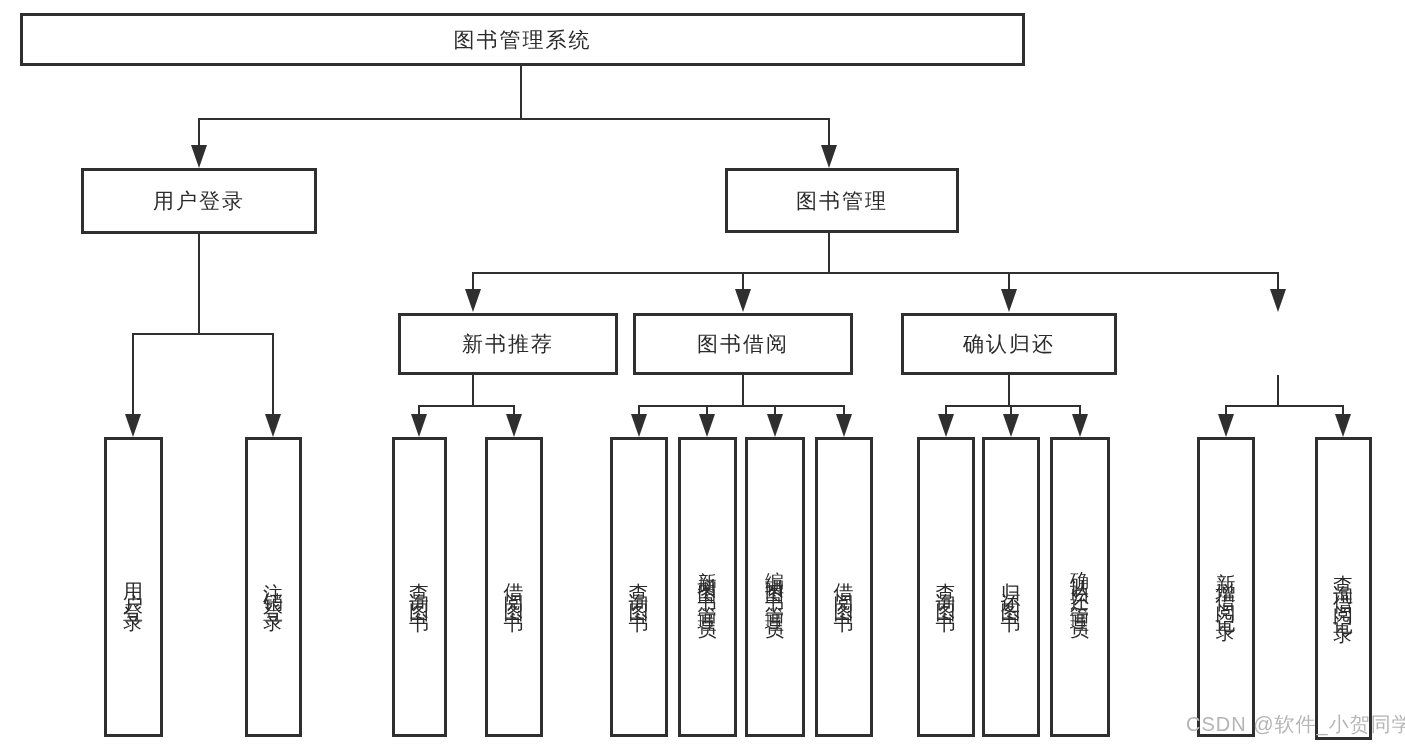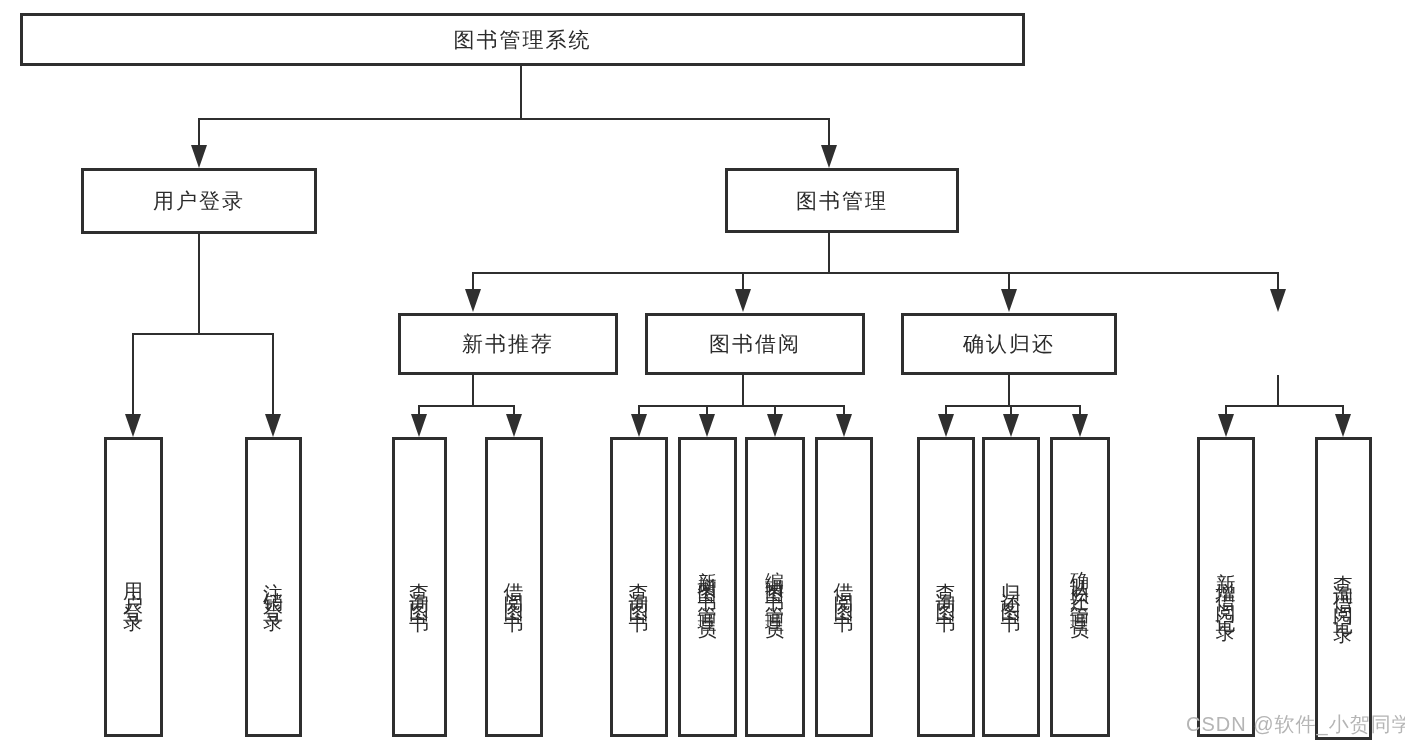--- a/index.html
+++ b/index.html
@@ -114,21 +114,21 @@
   <div class="vline" style="left:742px; top:272px; height:20px;"></div>
   <div class="arrow-down" style="left:735px; top:289px;"></div>
   <div class="vline" style="left:1008px; top:272px; height:20px;"></div>
   <div class="arrow-down" style="left:1001px; top:289px;"></div>
   <div class="vline" style="left:1277px; top:272px; height:20px;"></div>
   <div class="arrow-down" style="left:1270px; top:289px;"></div>
 
   <div class="hbox" style="left:366px; top:313px; width:220px; height:62px;margin-left:32px;">
     <span>新书推荐</span>
   </div>
-  <div class="hbox" style="left:633px; top:313px; width:220px; height:62px;margin-left:12px;">
+  <div class="hbox" style="left:633px; top:313px; width:220px; height:62px;">
     <span>图书借阅</span>
   </div>
   <div class="hbox" style="left:901px; top:313px; width:216px; height:62px;">
     <span>确认归还</span>
   </div>
 
   <div class="vline" style="left:472px; top:375px; height:30px;"></div>
   <div class="vline" style="left:742px; top:375px; height:30px;"></div>
   <div class="vline" style="left:1008px; top:375px; height:30px;"></div>
   <div class="vline" style="left:1277px; top:375px; height:30px;"></div>

